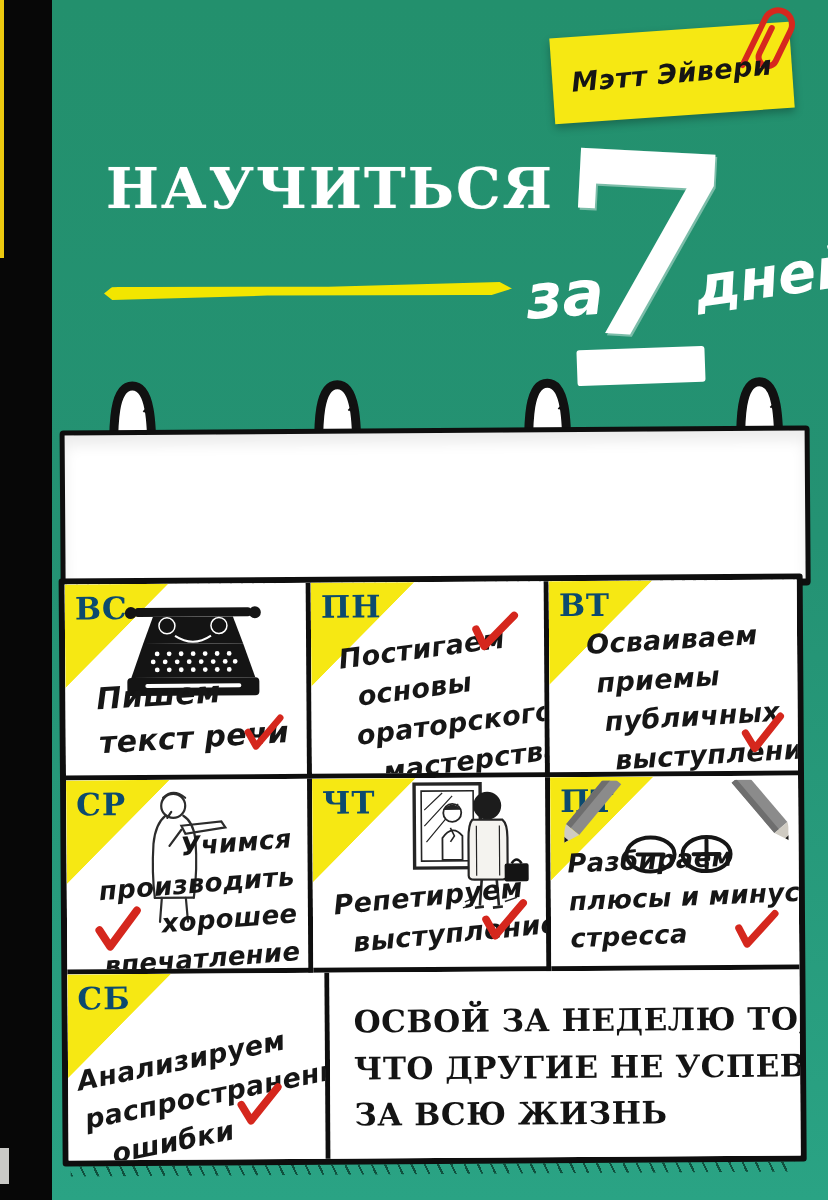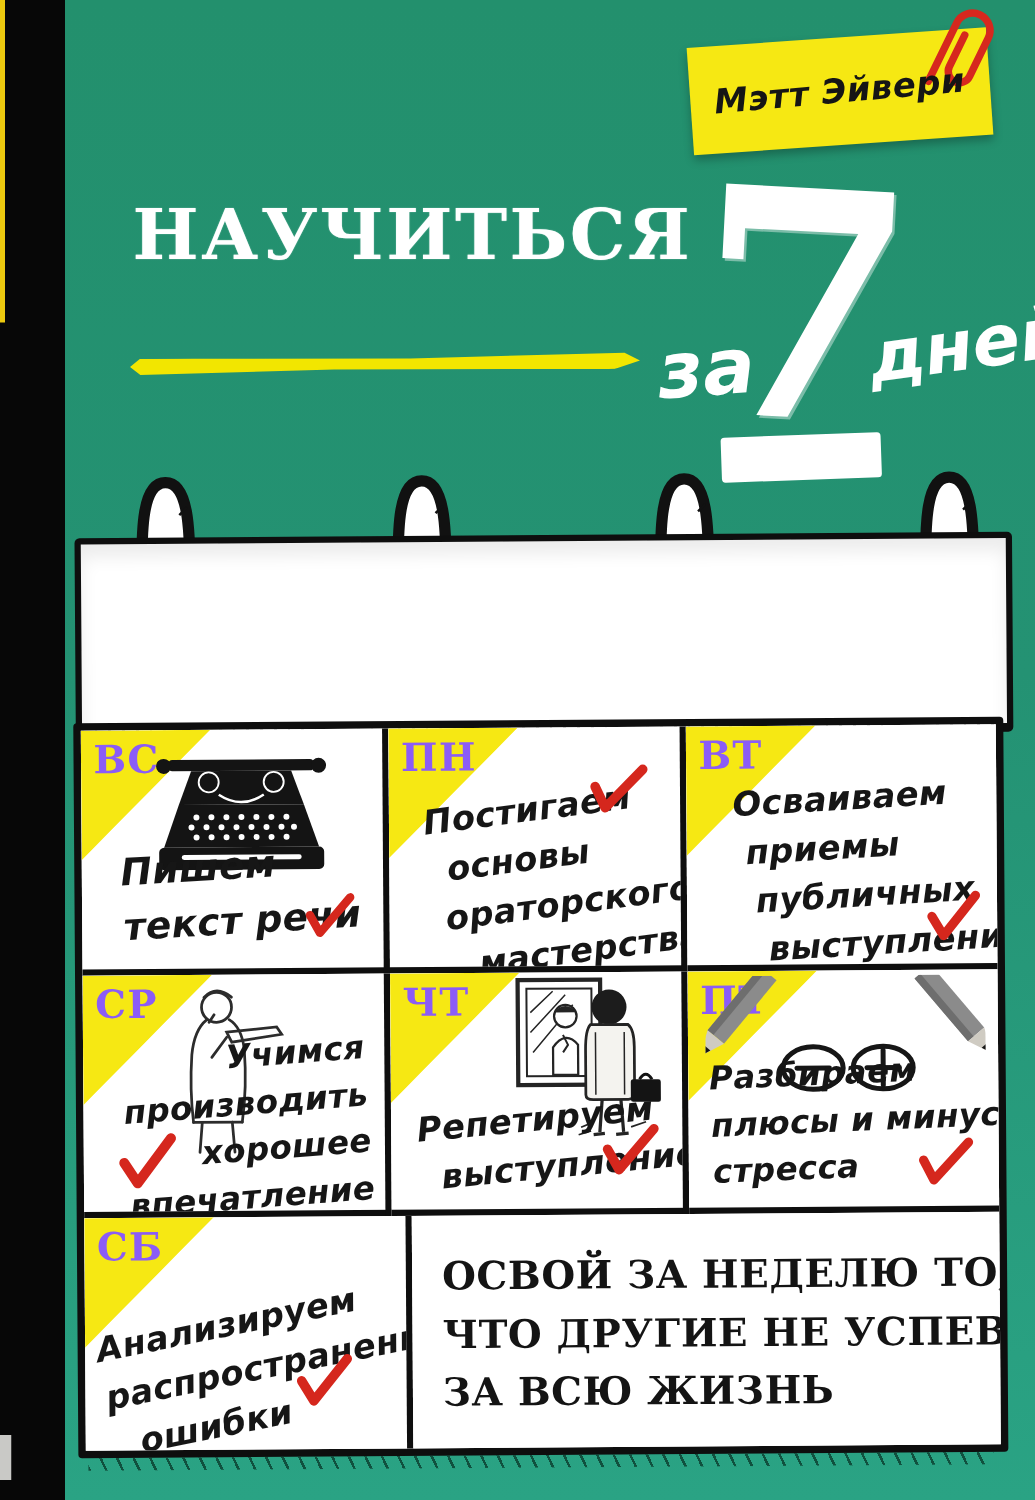--- a/index.html
+++ b/index.html
@@ -67,21 +67,21 @@
   .c-pn {left:246px;top:0;  width:238px;height:196px;}
   .c-vt {left:484px;top:0;  width:248px;height:196px;}
   .c-sr {left:0;   top:196px;width:246px;height:194px;}
   .c-cht{left:246px;top:196px;width:238px;height:194px;}
   .c-pt {left:484px;top:196px;width:248px;height:194px;}
   .c-sb {left:0;   top:390px;width:262px;height:186px;}
   .c-msg{left:262px;top:390px;width:470px;height:186px;}
   .corner{position:absolute;left:0;top:0;width:104px;height:104px;
       background:linear-gradient(to bottom right,#F6E813 0 49.5%,transparent 50%);}
   .day-label{position:absolute;left:10px;top:6px;font-family:"DejaVu Serif",serif;
-      font-weight:900;font-size:31px;color:#8b5cf6;letter-spacing:1px;}
+      font-weight:900;font-size:31px;color:#0c4a6e;letter-spacing:1px;}
   .hw{position:absolute;font-style:italic;font-weight:700;color:#161616;
       font-size:27px;line-height:1.45;letter-spacing:.3px;}
   .hw span{display:block;white-space:nowrap;}
   .vs-text{left:32px;bottom:16px;font-size:30px;transform:rotate(-3deg);}
   .pn-text{left:34px;top:44px;transform:rotate(-7deg);}
   .pn-text span:nth-child(2){padding-left:14px;}
   .pn-text span:nth-child(3){padding-left:8px;}
   .pn-text span:nth-child(4){padding-left:30px;}
   .vt-text{left:40px;top:38px;transform:rotate(-3deg);}
   .vt-text span:nth-child(2){padding-left:8px;}

